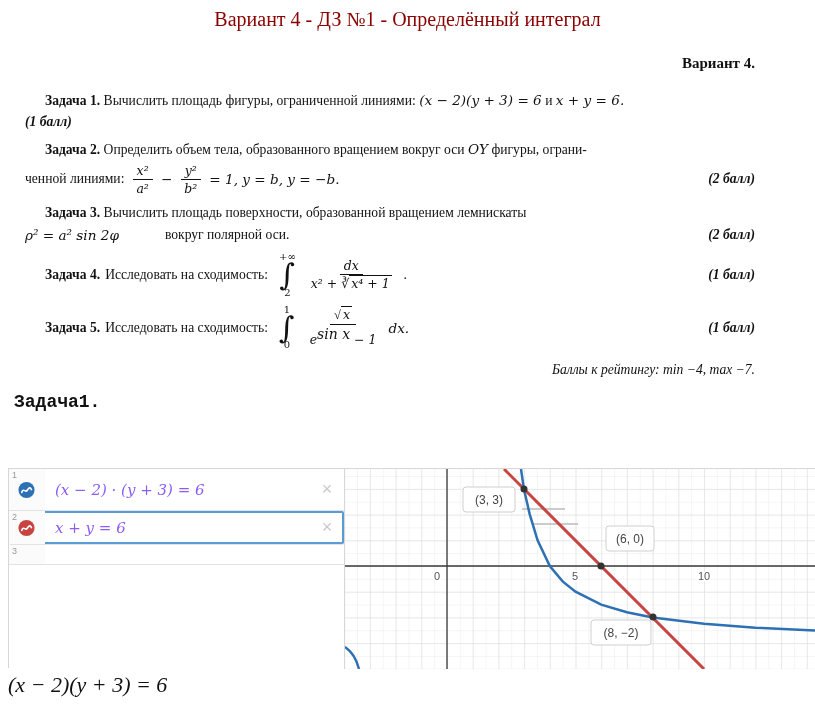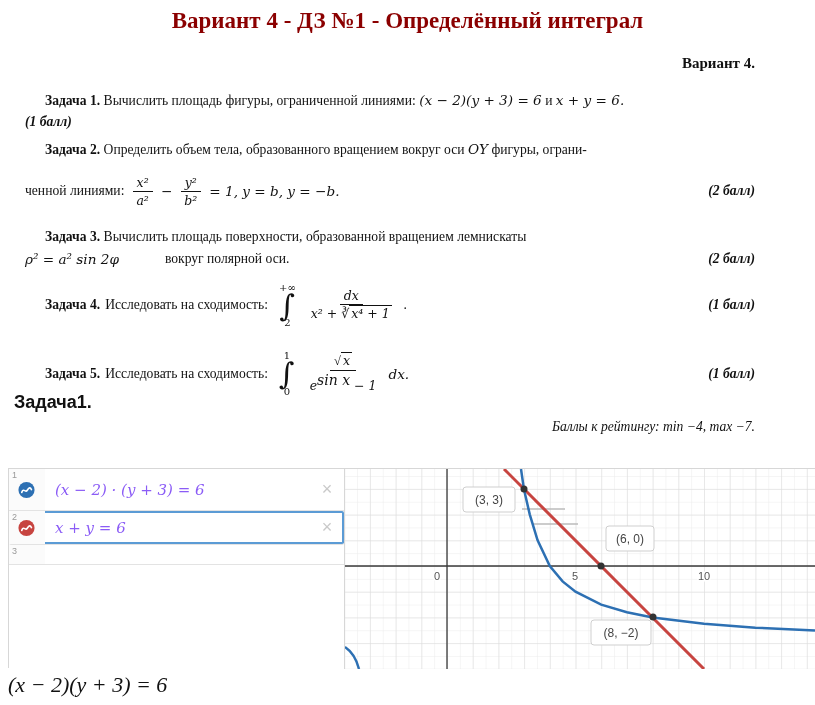--- a/index.html
+++ b/index.html
@@ -1,47 +1,47 @@
 <!DOCTYPE html>
 <html><head>
 <meta charset="utf-8">
 <style>
   * { margin:0; padding:0; box-sizing:border-box; }
   html,body { background:#fff; }
   body { width:815px; height:705px; position:relative; overflow:hidden;
          font-family:"Liberation Serif", serif; color:#111; }
 
   .title { position:absolute; top:8px; left:0; width:815px; text-align:center;
-           font-size:23px; font-weight:bold; color:#8b0000;
+           font-size:20px; font-weight:normal; color:#8b0000;
            font-family:"Liberation Serif", serif; }
 
   .doc { position:absolute; top:52px; left:25px; width:730px; font-size:13.6px; line-height:1.5; }
   .doc-heading { text-align:right; font-weight:bold; font-size:15px; margin-bottom:15px; }
   .task { margin-bottom:7px; }
   .tline { text-indent:20px; }
   .tlabel { font-weight:bold; }
   .m { font-style:italic; font-family:"DejaVu Serif", serif; }
   .score { font-weight:bold; font-style:italic; white-space:nowrap; }
   .score-left { margin-top:1px; font-weight:bold; font-style:italic; }
   .line2 { display:flex; justify-content:space-between; align-items:center; margin-top:2px; }
   .lg { display:flex; align-items:center; gap:5px; padding-left:20px; }
   .frac { display:inline-flex; flex-direction:column; align-items:center;
-          vertical-align:middle; margin:12px 3px; font-size:12.5px; }
+          vertical-align:middle; margin:0 3px; font-size:12.5px; }
   .fn { display:block; padding:0 4px 1px; border-bottom:1px solid #111; line-height:1.2; text-align:center; }
   .fd { display:block; padding:1px 4px 0; line-height:1.2; text-align:center; }
   .int { display:inline-flex; flex-direction:column; align-items:center; line-height:1; margin:0 3px 0 6px; }
   .int .lim { font-size:10px; font-family:"DejaVu Serif", serif; }
   .int .isign { font-size:30px; line-height:0.85; font-family:"DejaVu Serif", serif; font-style:normal; }
   sup.e { font-size:14px; }
   .rsign { font-style:normal; }
   .rad { border-top:1px solid #111; padding:0 2px; }
   .rating { text-align:right; font-style:italic; margin-top:10px; }
 
   .section-heading { position:absolute; top:392px; left:14px;
-                     font-size:18px; font-weight:bold; font-family:Liberation Sans, sans-serif;text-align:center; }
+                     font-size:18px; font-weight:bold; font-family:Liberation Mono, monospace;text-align:center; }
 
   .desmos { position:absolute; top:468px; left:8px; width:807px; height:200px;
             display:flex; border-top:1px solid #d7d7d7; border-left:1px solid #d7d7d7;
             font-family:"Liberation Sans", sans-serif; }
   .expr-list { width:337px; height:200px; border-right:1px solid #d7d7d7; background:#fff; }
   .expr-row { position:relative; display:flex; align-items:center; border-bottom:1px solid #e3e3e3; }
   .row1 { height:42px; }
   .row2 { height:34px; box-shadow: inset 0 0 0 2px #5b9bd5; border-radius:2px; }
   .row3 { height:20px; }
   .gutter { position:relative; width:36px; height:100%; background:#fbfbfb; flex:none; }

